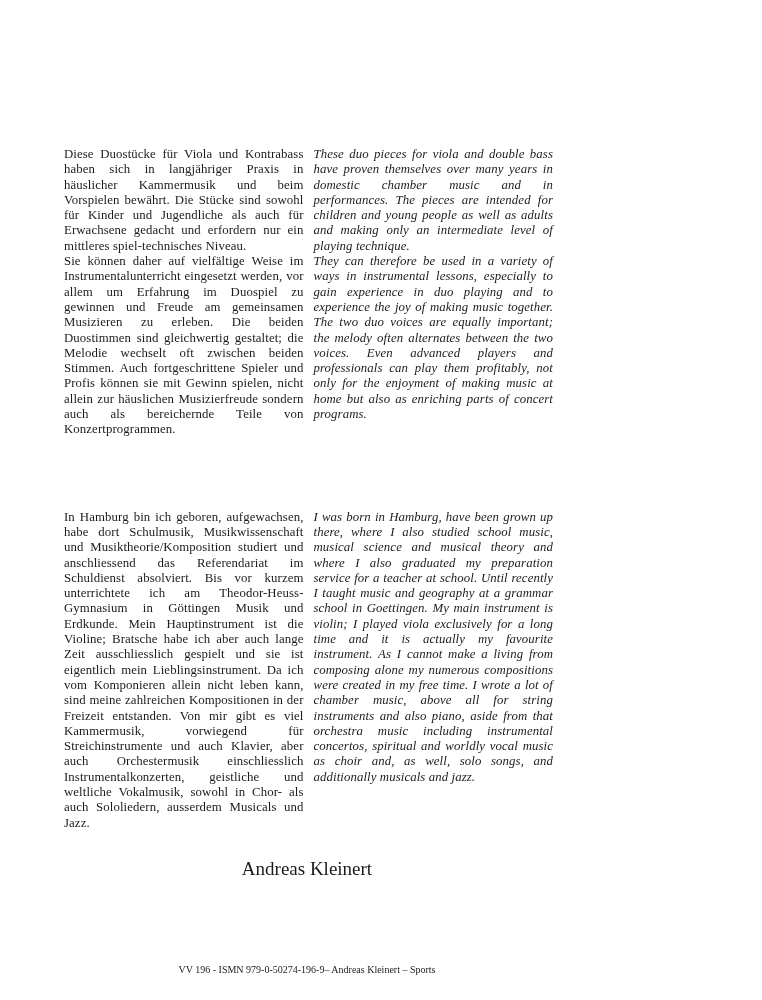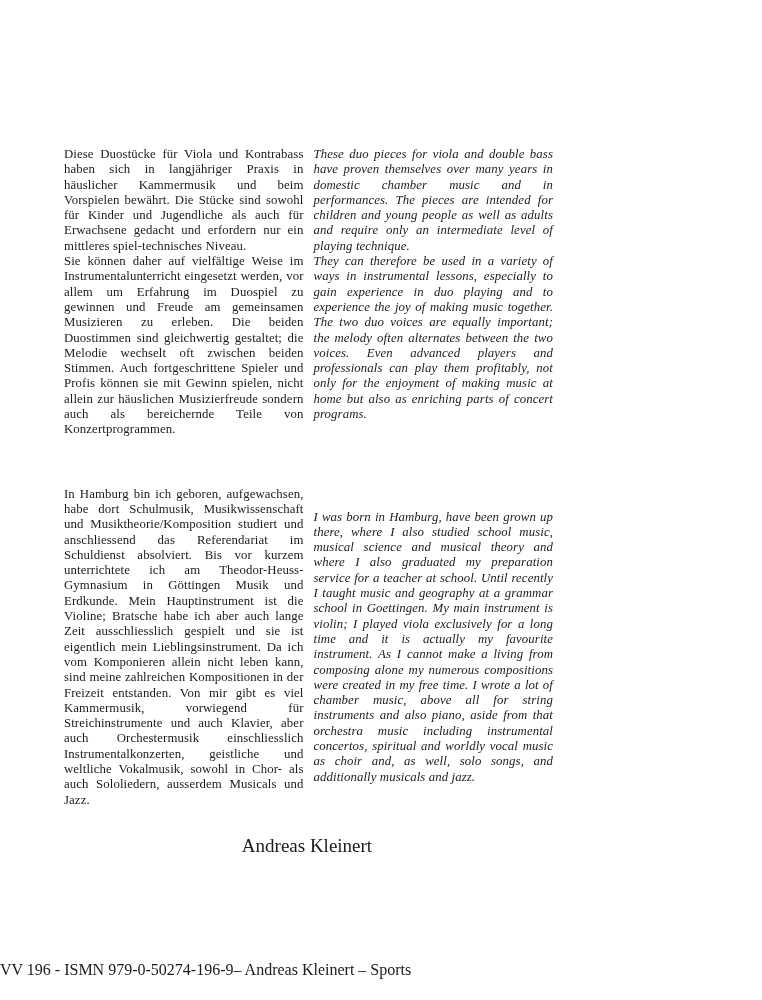--- a/index.html
+++ b/index.html
@@ -32,53 +32,53 @@
     margin: 0;
     font-size: 12.8px;
     line-height: 15.3px;
     text-align: justify;
     letter-spacing: 0.1px;
   }
   .col.english p {
     font-style: italic;
   }
   .section-biography {
-    margin-top: 49px;
-    align-items: center;
+    margin-top: 72px;
   }
   .attribution {
     margin: 30px 0 0 0;
     text-align: center;
     font-size: 19px;
     line-height: 16px;
   }
   .page-footer {
     position: absolute;
     left: 0;
     right: 0;
     bottom: 23px;
-    font-size: 16px;
+    text-align: center;
+    font-size: 10px;
     line-height: 14px;
   }
   .page-footer div {
     white-space: nowrap;
   }
 </style>
 </head>
 <body>
 
 <div class="page">
 
   <section class="columns section-pieces">
     <div class="col german" lang="de">
       <p>Diese Duostücke für Viola und Kontrabass haben sich in langjähriger Praxis in häuslicher Kammermusik und beim Vorspielen bewährt. Die Stücke sind sowohl für Kinder und Jugendliche als auch für Erwachsene gedacht und erfordern nur ein mittleres spiel-technisches Niveau.</p>
       <p>Sie können daher auf vielfältige Weise im Instrumentalunterricht eingesetzt werden, vor allem um Erfahrung im Duospiel zu gewinnen und Freude am gemeinsamen Musizieren zu erleben. Die beiden Duostimmen sind gleichwertig gestaltet; die Melodie wechselt oft zwischen beiden Stimmen. Auch fortgeschrittene Spieler und Profis können sie mit Gewinn spielen, nicht allein zur häuslichen Musizierfreude sondern auch als bereichernde Teile von Konzertprogrammen.</p>
     </div>
     <div class="col english" lang="en">
-      <p>These duo pieces for viola and double bass have proven themselves over many years in domestic chamber music and in performances. The pieces are intended for children and young people as well as adults and require only an intermediate level of playing technique.</p>
+      <p>These duo pieces for viola and double bass have proven themselves over many years in domestic chamber music and in performances. The pieces are intended for children and young people as well as adults and making only an intermediate level of playing technique.</p>
       <p>They can therefore be used in a variety of ways in instrumental lessons, especially to gain experience in duo playing and to experience the joy of making music together. The two duo voices are equally important; the melody often alternates between the two voices. Even advanced players and professionals can play them profitably, not only for the enjoyment of making music at home but also as enriching parts of concert programs.</p>
     </div>
   </section>
 
   <section class="columns section-biography">
     <div class="col german" lang="de">
       <p>In Hamburg bin ich geboren, aufgewachsen, habe dort Schulmusik, Musikwissenschaft und Musiktheorie/Komposition studiert und anschliessend das Referendariat im Schuldienst absolviert. Bis vor kurzem unterrichtete ich am Theodor-Heuss-Gymnasium in Göttingen Musik und Erdkunde. Mein Hauptinstrument ist die Violine; Bratsche habe ich aber auch lange Zeit ausschliesslich gespielt und sie ist eigentlich mein Lieblingsinstrument. Da ich vom Komponieren allein nicht leben kann, sind meine zahlreichen Kompositionen in der Freizeit entstanden. Von mir gibt es viel Kammermusik, vorwiegend für Streichinstrumente und auch Klavier, aber auch Orchestermusik einschliesslich Instrumentalkonzerten, geistliche und weltliche Vokalmusik, sowohl in Chor- als auch Sololiedern, ausserdem Musicals und Jazz.</p>
     </div>
     <div class="col english" lang="en">
       <p>I was born in Hamburg, have been grown up there, where I also studied school music, musical science and musical theory and where I also graduated my preparation service for a teacher at school. Until recently I taught music and geography at a grammar school in Goettingen. My main instrument is violin; I played viola exclusively for a long time and it is actually my favourite instrument. As I cannot make a living from composing alone my numerous compositions were created in my free time. I wrote a lot of chamber music, above all for string instruments and also piano, aside from that orchestra music including instrumental concertos, spiritual and worldly vocal music as choir and, as well, solo songs, and additionally musicals and jazz.</p>

